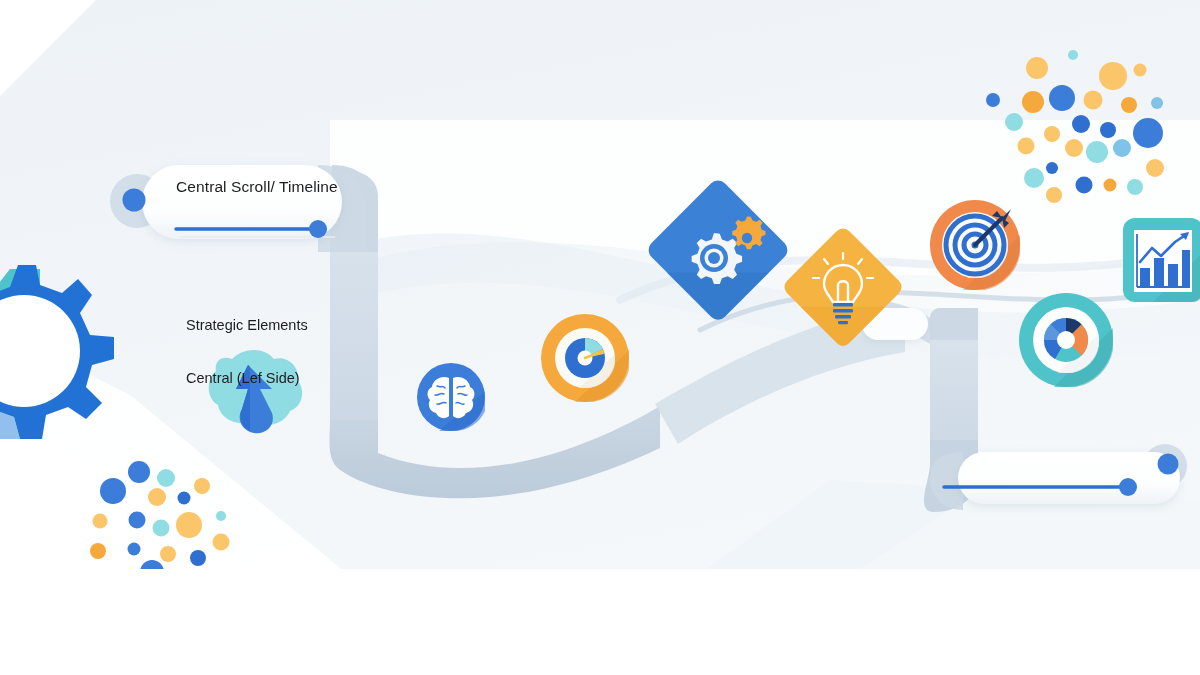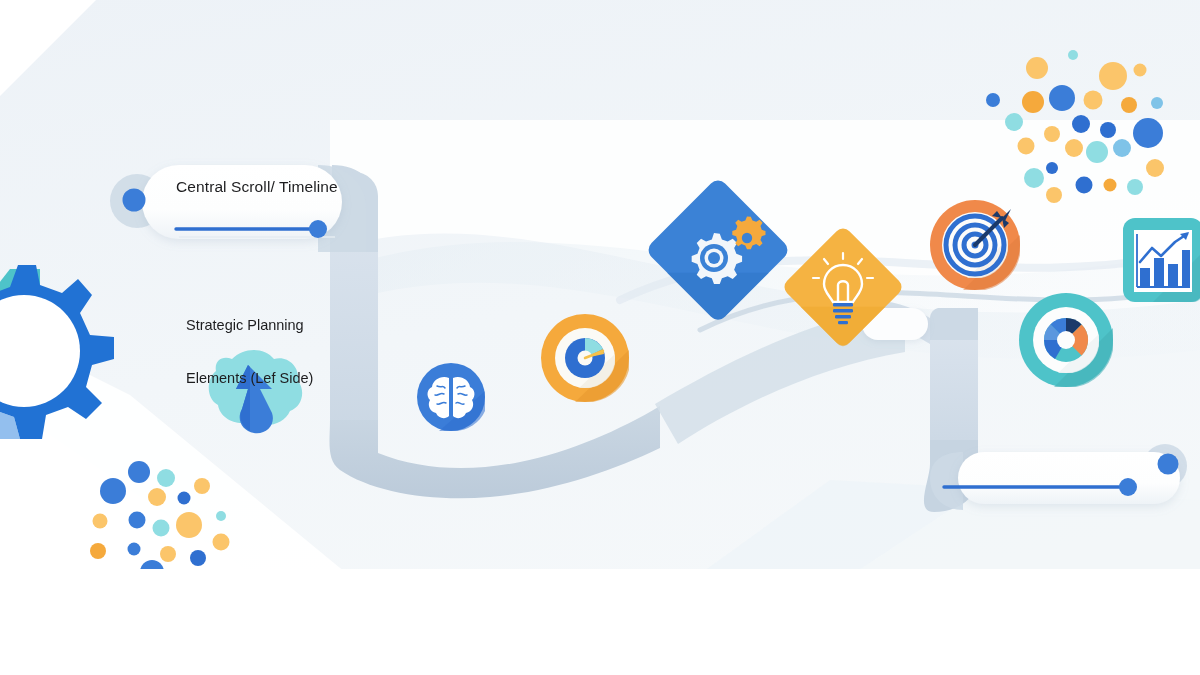--- a/index.html
+++ b/index.html
@@ -382,17 +382,17 @@
         <circle cx="198" cy="558" r="8" fill="#2f6fd0"></circle>
         <circle cx="124" cy="577" r="8" fill="#8fdde2"></circle>
         <circle cx="152" cy="572" r="12" fill="#3b7dd8"></circle>
         <circle cx="183" cy="578" r="7.5" fill="#5b97de"></circle>
       </g>
   </svg>
 
   <div class="label" id="label-central">Central Scroll/ Timeline</div>
 
   <div class="label" id="label-strategic">
-    <span class="ln">Strategic Planning</span>
-    <span class="ln">Elements (Lef Side)</span>
+    <span class="ln">Strategic Elements</span>
+    <span class="ln">Central (Lef Side)</span>
   </div>
 
 </div>
 
 </body></html>

